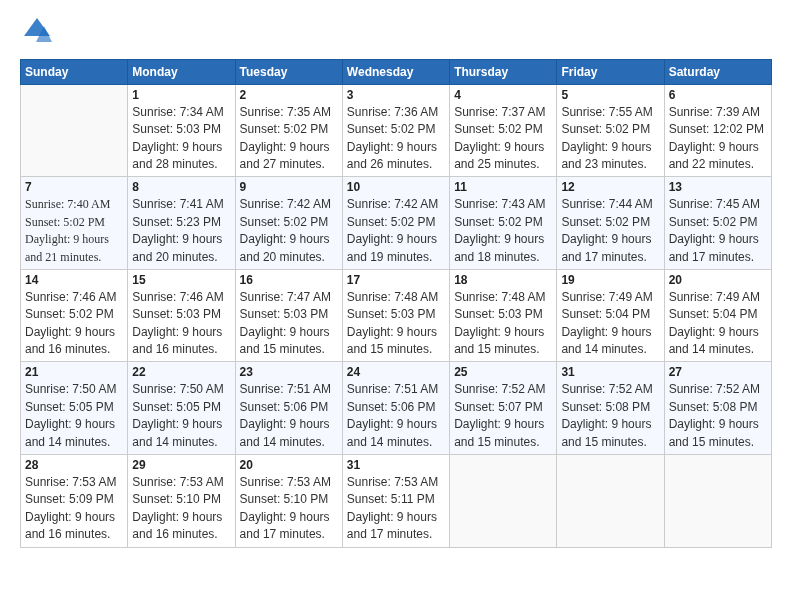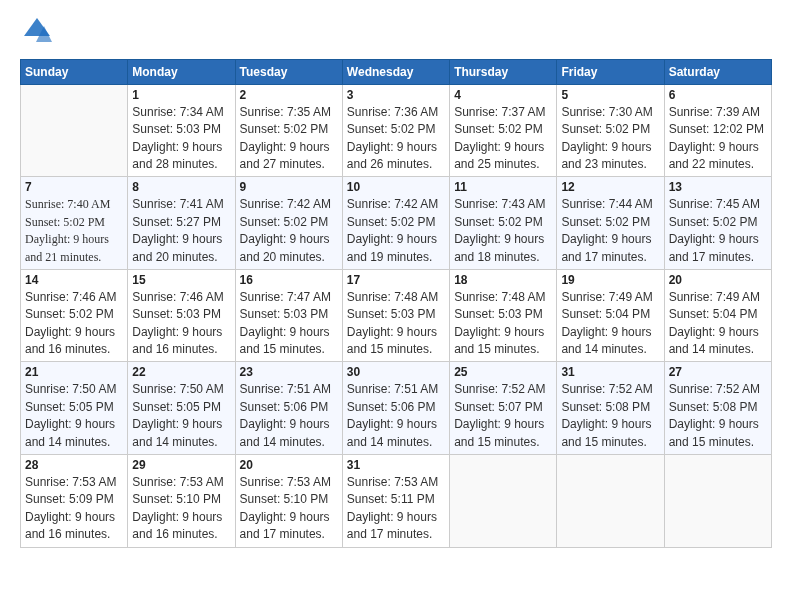--- a/index.html
+++ b/index.html
@@ -158,21 +158,21 @@
           </td>
           <td>
             <span class="day-number">4</span>
             <div class="day-info" style="white-space: pre-line;">Sunrise: 7:37 AM
 Sunset: 5:02 PM
 Daylight: 9 hours
 and 25 minutes.</div>
           </td>
           <td>
             <span class="day-number">5</span>
-            <div class="day-info" style="white-space: pre-line;">Sunrise: 7:30 AM
+            <div class="day-info" style="white-space: pre-line;">Sunrise: 7:55 AM
 Sunset: 5:02 PM
 Daylight: 9 hours
 and 23 minutes.</div>
           </td>
           <td>
             <span class="day-number">6</span>
             <div class="day-info" style="white-space: pre-line;">Sunrise: 7:39 AM
 Sunset: 12:02 PM
 Daylight: 9 hours
 and 22 minutes.</div>
@@ -182,21 +182,21 @@
           <td>
             <span class="day-number">7</span>
             <div class="day-info" style="white-space: pre-line; font-family: Liberation Serif, serif;">Sunrise: 7:40 AM
 Sunset: 5:02 PM
 Daylight: 9 hours
 and 21 minutes.</div>
           </td>
           <td>
             <span class="day-number">8</span>
             <div class="day-info" style="white-space: pre-line;">Sunrise: 7:41 AM
-Sunset: 5:27 PM
+Sunset: 5:23 PM
 Daylight: 9 hours
 and 20 minutes.</div>
           </td>
           <td>
             <span class="day-number">9</span>
             <div class="day-info" style="white-space: pre-line;">Sunrise: 7:42 AM
 Sunset: 5:02 PM
 Daylight: 9 hours
 and 20 minutes.</div>
           </td>
@@ -296,21 +296,21 @@
 and 14 minutes.</div>
           </td>
           <td>
             <span class="day-number">23</span>
             <div class="day-info" style="white-space: pre-line;">Sunrise: 7:51 AM
 Sunset: 5:06 PM
 Daylight: 9 hours
 and 14 minutes.</div>
           </td>
           <td>
-            <span class="day-number">30</span>
+            <span class="day-number">24</span>
             <div class="day-info" style="white-space: pre-line;">Sunrise: 7:51 AM
 Sunset: 5:06 PM
 Daylight: 9 hours
 and 14 minutes.</div>
           </td>
           <td>
             <span class="day-number">25</span>
             <div class="day-info" style="white-space: pre-line;">Sunrise: 7:52 AM
 Sunset: 5:07 PM
 Daylight: 9 hours

